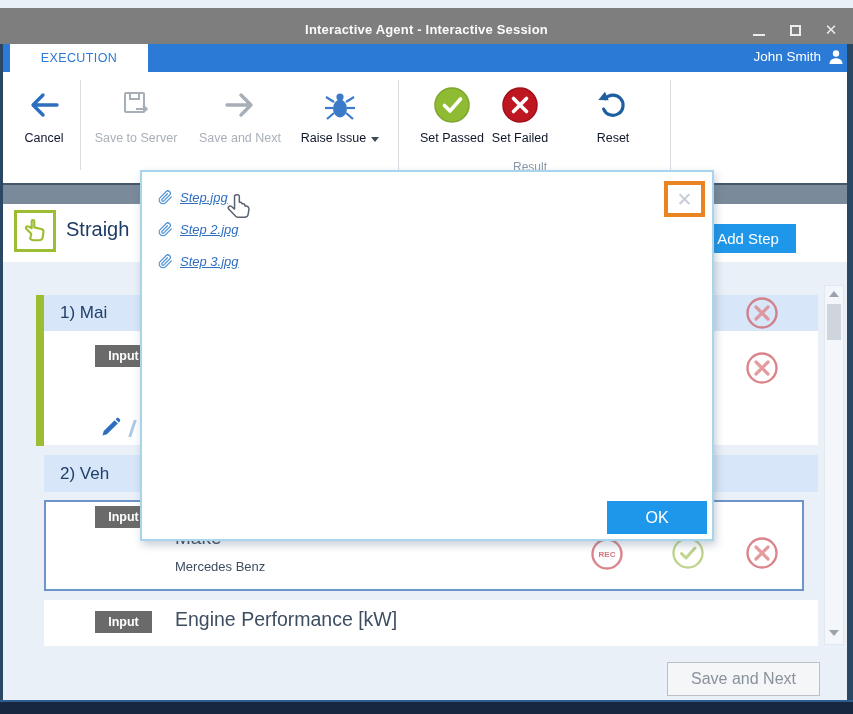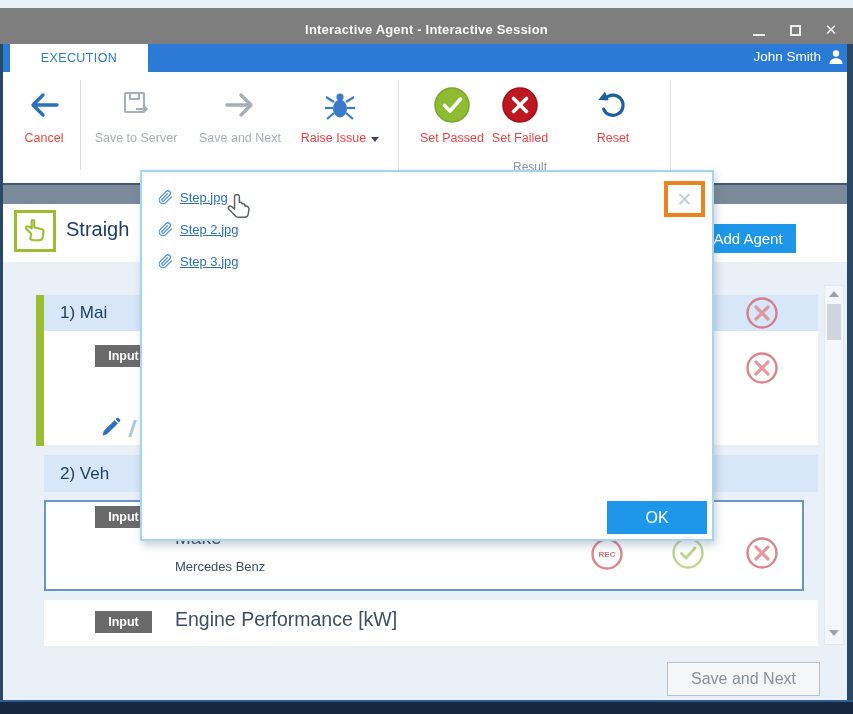--- a/index.html
+++ b/index.html
@@ -25,21 +25,21 @@
          color:#2b7ad6; font-size:12.5px; font-weight:400; letter-spacing:.4px;
          display:flex; align-items:center; justify-content:center; }
   .useritem { position:absolute; right:8px; top:0; height:25px; display:flex; align-items:center;
               gap:6px; color:#fff; font-size:13.5px; }
 
   
   .ribbon { position:absolute; left:0; top:72px; width:853px; height:111px; background:#fff; }
   .rbtn { position:absolute; top:6px; height:92px; display:flex; flex-direction:column;
           align-items:center; padding-top:4px; cursor:default; }
   .ric { height:46px; display:flex; align-items:center; justify-content:center; }
-  .rlabel { font-size:12.5px; color:#ef4444; margin-top:3px; white-space:nowrap;
+  .rlabel { font-size:12.5px; color:#0f172a; margin-top:3px; white-space:nowrap;
             display:flex; align-items:center; }
   .rbtn.disabled .rlabel { color:#a9b0b8; }
   .caret { width:0; height:0; border-left:4px solid transparent; border-right:4px solid transparent;
            border-top:5px solid #3f4a56; margin-left:5px; margin-top:2px; }
   .vsep { position:absolute; top:8px; width:1px; height:90px; background:#d9dee3; }
   .grouplabel { position:absolute; top:88px; left:455px; width:150px; text-align:center;
                 font-size:12px; color:#8b99a9; }
 
   
   .darkline { position:absolute; left:0; top:183px; width:853px; height:2px; background:#44576b; }
@@ -78,21 +78,21 @@
   .sbup { position:absolute; left:829px; top:291px; width:0; height:0;
           border-left:5px solid transparent; border-right:5px solid transparent;
           border-bottom:6px solid #9aa3ad; }
   .sbdown { position:absolute; left:829px; top:630px; width:0; height:0;
             border-left:5px solid transparent; border-right:5px solid transparent;
             border-top:6px solid #9aa3ad; }
 
   
   .dialog { position:absolute; left:140px; top:170px; width:574px; height:371px; background:#fff;
             border:2px solid #a9d5ec; box-shadow:2px 4px 8px rgba(70,95,125,.3); z-index:10; }
-  .filerow { position:absolute; left:16px; height:22px; display:flex; align-items:center; gap:7px; }
+  .filerow { position:absolute; left:16px; height:22px; display:flex; align-items:center; gap:7px;font-style:italic; }
   .filelink { font-size:13px; color:#2f6fc1; text-decoration:underline; cursor:pointer; }
   .closehl { position:absolute; left:522px; top:9px; width:41px; height:36px;
              border:4px solid #ea8420; display:flex; align-items:center; justify-content:center; }
   .closex { color:#c6ccd5; font-size:19px; font-weight:700; cursor:pointer; }
   .okbtn { position:absolute; left:465px; top:329px; width:100px; height:33px; background:#1e97ea;
            color:#fff; font-size:16px; display:flex; align-items:center; justify-content:center; cursor:pointer; }
 
   .cursor { position:absolute; left:224px; top:193px; z-index:20; }
   .linkfrag { position:absolute; left:131px; top:420px; width:9px; height:17px;
               border-left:3px solid #a9c8ea; transform:skewX(-18deg); }
@@ -222,21 +222,21 @@
   <div class="darkline"></div>
   <div class="band"></div>
 
   <div class="headerrow"></div>
   <div class="handbox">
     <svg width="30" height="30" viewBox="0 0 28 28">
       <path d="M10.5 16.5 L5.8 11.8 c-1-1 .4-2.7 1.7-2.1 l3.4 1.7 V5 c0-1.7 2.4-1.7 2.4 0 v5.6 l6.5 1.5 c1.4 .3 2.3 1.4 2.1 2.8 l-.7 4.8 c-.3 1.7-1.6 2.9-3.3 2.9 h-5.6 c-1.1 0-2.1-.5-2.8-1.3 z" fill="none" stroke="#9cbd31" stroke-width="2" stroke-linejoin="round"></path>
     </svg>
   </div>
   <div class="steptitle">Straigh</div>
-  <div class="addfile">Add Agent</div>
+  <div class="addfile">Add Step</div>
 
   <div class="greenbar"></div>
   <div class="sechead" style="top:295px;">
     <span>1) Mai</span>
   </div>
   <div class="secbody" style="top:331px;width:774px;height:114px;"></div>
   <div class="badge" style="left:95px;top:345px;">Input</div>
 
   <svg class="abs" style="left:745px;top:296px;" width="34" height="34" viewBox="0 0 34 34">
     <circle cx="17" cy="17" r="14.5" fill="none" stroke="#cf666e" stroke-width="2.4" opacity=".8"></circle>

